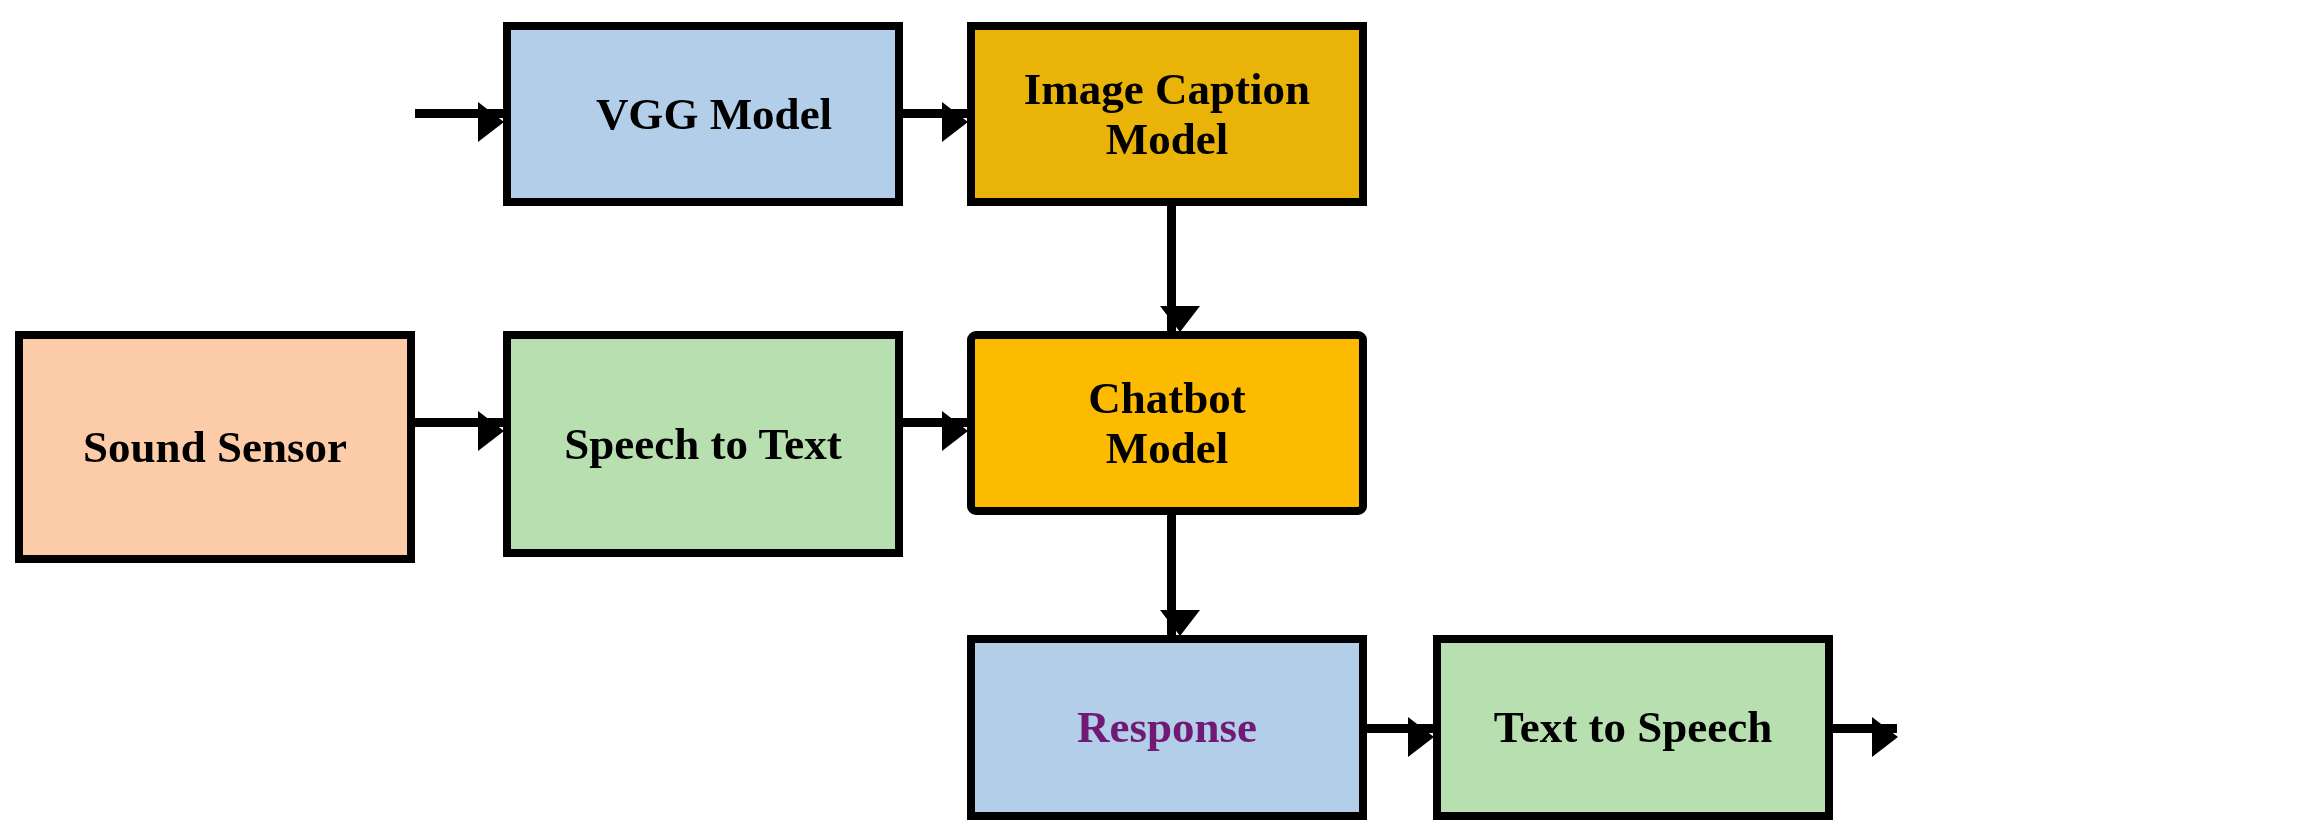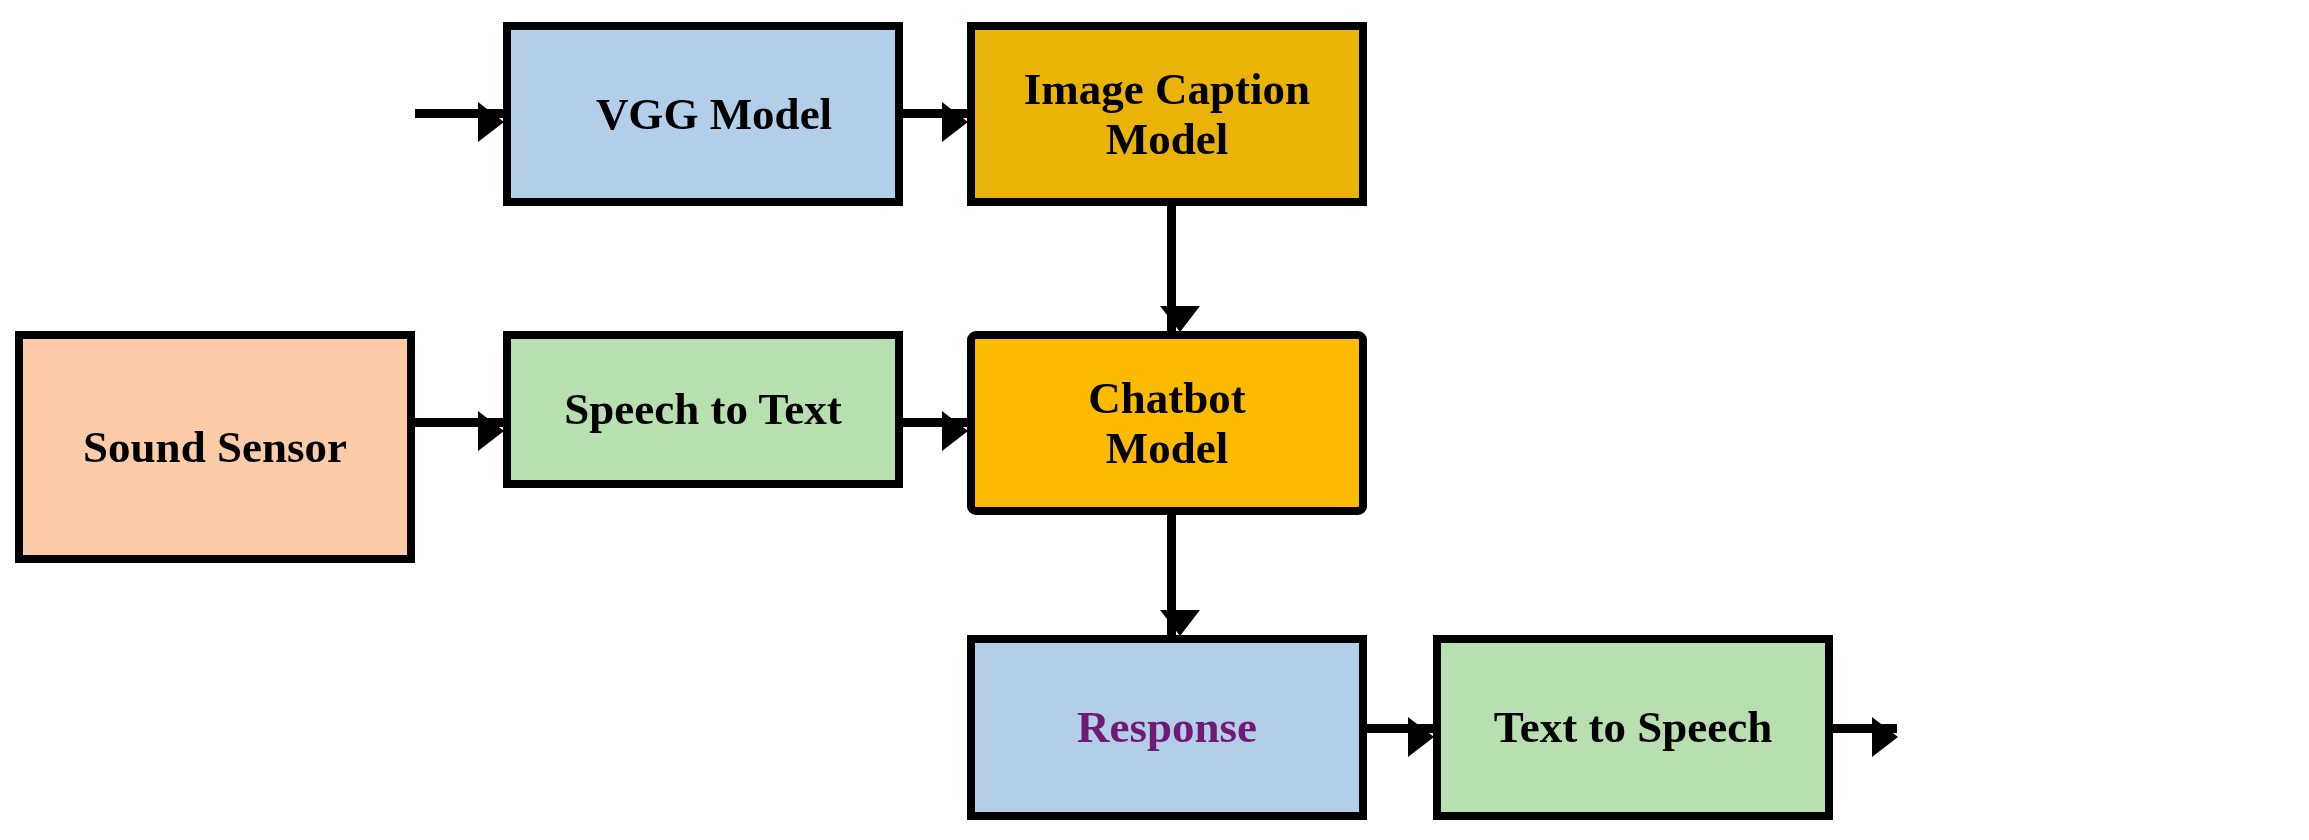--- a/index.html
+++ b/index.html
@@ -81,18 +81,18 @@
     <div class="arrow-v" style="left: 1167px; top: 206px; height: 125px; border-color: rgb(0, 0, 0);"></div>
     <div class="arrow-h" style="left: 415px; top: 418px; width: 88px; border-color: rgb(0, 0, 0);"></div>
     <div class="arrow-h" style="left: 903px; top: 418px; width: 64px; border-color: rgb(0, 0, 0);"></div>
     <div class="arrow-v" style="left: 1167px; top: 515px; height: 120px; border-color: rgb(0, 0, 0);"></div>
     <div class="arrow-h" style="left: 1367px; top: 724px; width: 66px; border-color: rgb(0, 0, 0);"></div>
     <div class="arrow-h" style="left: 1833px; top: 724px; width: 64px; border-color: rgb(0, 0, 0);"></div>
     <div class="node" style="left: 503px; top: 22px; width: 400px; height: 184px; background: rgb(179, 206, 232); border-color: rgb(0, 0, 0); color: rgb(0, 0, 0); font-size: 45px; padding-left: 28px;">VGG Model</div>
     <div class="node" style="left: 967px; top: 22px; width: 400px; height: 184px; background: #eab308; border-color: rgb(0, 0, 0); color: rgb(0, 0, 0); font-size: 45px;">Image Caption
 Model</div>
     <div class="node" style="left: 15px; top: 331px; width: 400px; height: 232px; background: rgb(252, 204, 169); border-color: rgb(0, 0, 0); color: rgb(0, 0, 0); font-size: 45px;">Sound Sensor</div>
-    <div class="node" style="left: 503px; top: 331px; width: 400px; height: 157px; background: rgb(183, 223, 175); border-color: rgb(0, 0, 0); color: rgb(0, 0, 0); font-size: 45px;">Speech to Text</div>
+    <div class="node" style="left: 503px; top: 331px; width: 400px; height: 226px; background: rgb(183, 223, 175); border-color: rgb(0, 0, 0); color: rgb(0, 0, 0); font-size: 45px;">Speech to Text</div>
     <div class="node" style="left: 967px; top: 331px; width: 400px; height: 184px; background: rgb(252, 186, 0); border-color: rgb(0, 0, 0); color: rgb(0, 0, 0); font-size: 45px; border-radius: 9px;">Chatbot
 Model</div>
     <div class="node" style="left: 967px; top: 635px; width: 400px; height: 185px; background: rgb(179, 206, 232); border-color: rgb(0, 0, 0); color: #701a75; font-size: 45px;">Response</div>
     <div class="node" style="left: 1433px; top: 635px; width: 400px; height: 185px; background: rgb(183, 223, 175); border-color: rgb(0, 0, 0); color: rgb(0, 0, 0); font-size: 45px;">Text to Speech</div>
   </div>
 
 </body></html>

